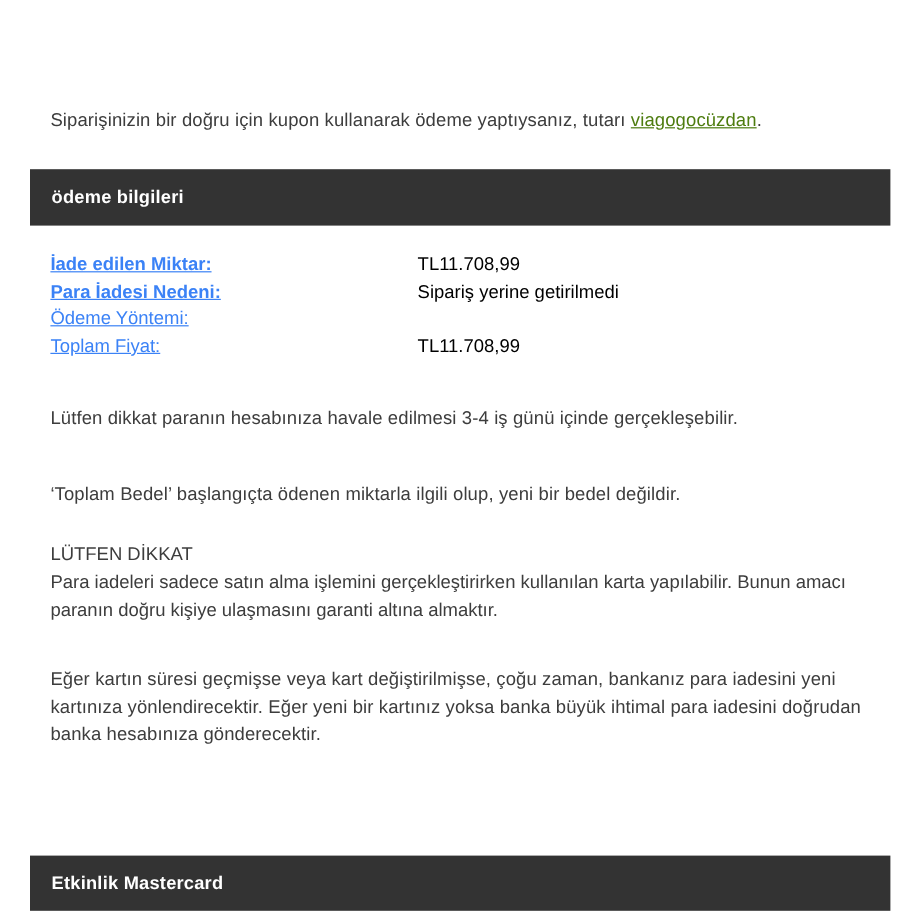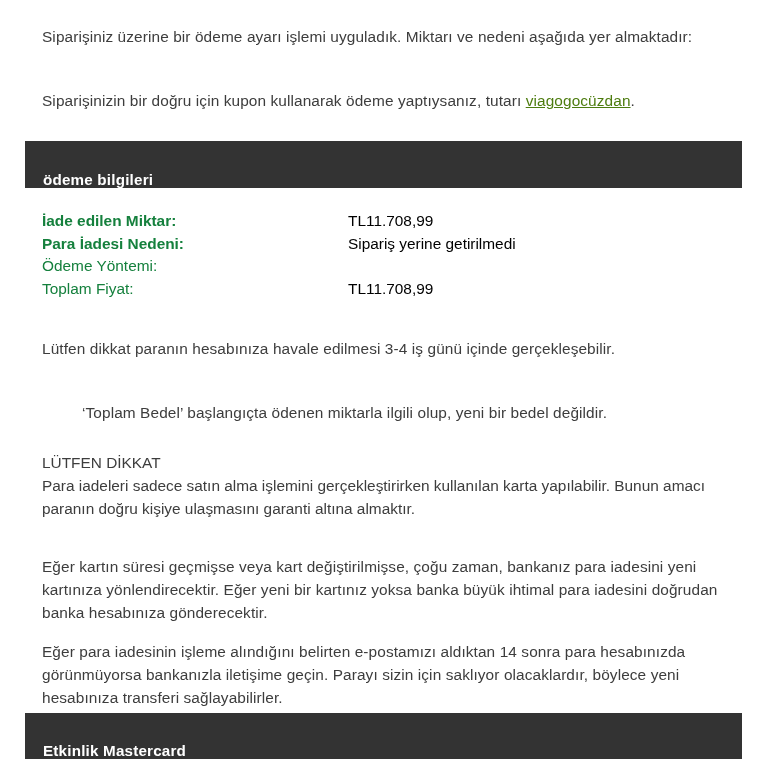--- a/index.html
+++ b/index.html
@@ -41,21 +41,21 @@
   }
 
   
   .banner {
     position: absolute;
     left: 25px;
     width: 717px;
     background: #333333;
     box-sizing: border-box;
     display: flex;
-    align-items: flex-end;
+    align-items: center;
   }
   .banner-label {
     color: #ffffff;
     font-size: 15.2px;
     font-weight: bold;
     padding-left: 18px;
     letter-spacing: 0.2px;
   }
 
   
@@ -67,21 +67,22 @@
     font-size: 15.4px;
     line-height: 22.5px;
   }
   .detail-row {
     display: flex;
     align-items: baseline;
   }
   .detail-label {
     width: 306px;
     flex: 0 0 306px;
-    color: #15803d;
+    color: #3b82f6;
+    text-decoration: underline;
   }
   .detail-label.bold { font-weight: bold; }
   .detail-value {
     flex: 1 1 auto;
     color: #000000;
     white-space: pre;
   }
 
   
   .notice {
@@ -97,21 +98,20 @@
   }
   .notice-body {
     margin: 0;
   }
 </style>
 </head>
 <body>
 
 <div class="page">
 
-  <p class="para" style="top:10px;">Siparişiniz üzerine bir ödeme ayarı işlemi uyguladık. Miktarı ve nedeni aşağıda yer almaktadır:</p>
 
   <p class="para" style="top:74px;"><span>Siparişinizin bir doğru için kupon kullanarak ödeme yaptıysanız, tutarı </span><a class="link" href="#">viagogocüzdan</a><span>.</span></p>
 
   <div class="banner" style="top:141px; height:47px;">
     <span class="banner-label">ödeme bilgileri</span>
   </div>
 
   <div class="details">
 
     <div class="detail-row">
@@ -130,28 +130,27 @@
 
     <div class="detail-row">
       <span class="detail-label">Toplam Fiyat:</span>
       <span class="detail-value">TL11.708,99</span>
     </div>
 
   </div>
 
   <p class="para" style="top:322px;">Lütfen dikkat paranın hesabınıza havale edilmesi 3-4 iş günü içinde gerçekleşebilir.</p>
 
-  <p class="para" style="top:386px;margin-left:40px;">‘Toplam Bedel’ başlangıçta ödenen miktarla ilgili olup, yeni bir bedel değildir.</p>
+  <p class="para" style="top:386px;">‘Toplam Bedel’ başlangıçta ödenen miktarla ilgili olup, yeni bir bedel değildir.</p>
 
   <div class="notice" style="top:451px;">
     <div class="notice-heading">LÜTFEN DİKKAT</div>
     <div class="notice-body">Para iadeleri sadece satın alma işlemini gerçekleştirirken kullanılan karta yapılabilir. Bunun amacı paranın doğru kişiye ulaşmasını garanti altına almaktır.</div>
   </div>
 
   <p class="para" style="top:540px;">Eğer kartın süresi geçmişse veya kart değiştirilmişse, çoğu zaman, bankanız para iadesini yeni kartınıza yönlendirecektir. Eğer yeni bir kartınız yoksa banka büyük ihtimal para iadesini doğrudan banka hesabınıza gönderecektir.</p>
 
-  <p class="para" style="top:625px;">Eğer para iadesinin işleme alındığını belirten e-postamızı aldıktan 14 sonra para hesabınızda görünmüyorsa bankanızla iletişime geçin. Parayı sizin için saklıyor olacaklardır, böylece yeni hesabınıza transferi sağlayabilirler.</p>
 
   <div class="banner" style="top:713px; height:46px;">
     <span class="banner-label">Etkinlik Mastercard</span>
   </div>
 
 </div>
 
 </body></html>

